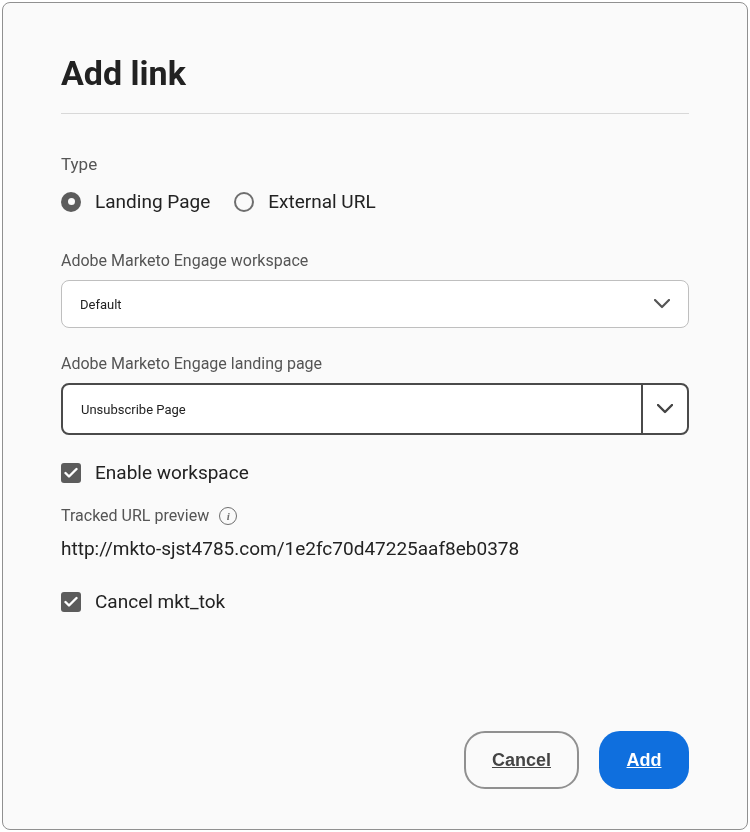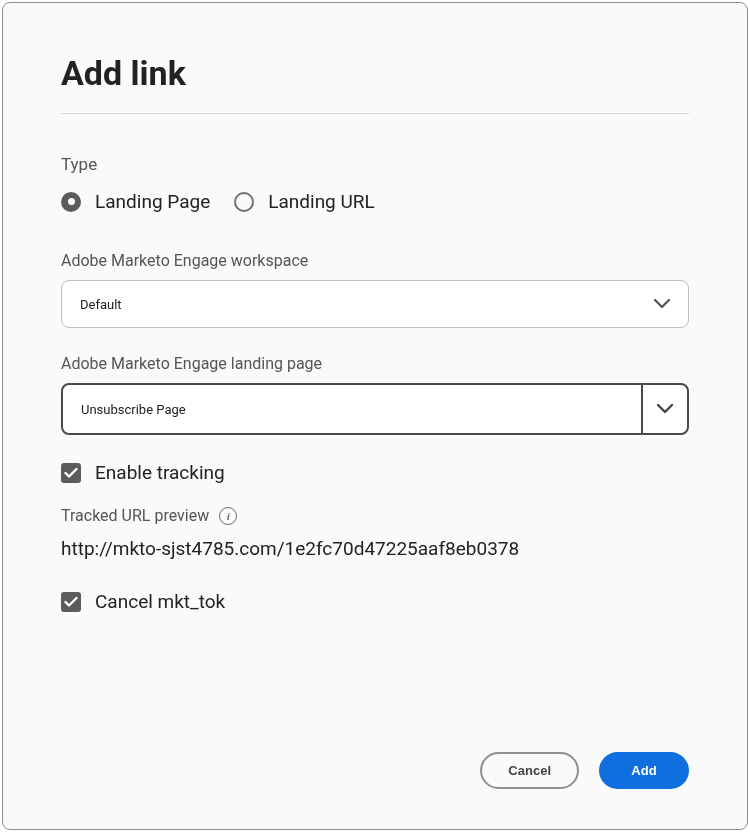--- a/index.html
+++ b/index.html
@@ -171,30 +171,31 @@
       word-break: break-all;
     }
     .button-row {
       position: absolute;
       bottom: 40px;
       right: 58px;
       display: flex;
       gap: 20px;
     }
     .btn {
-      height: 37px;
+      height: 58px;
       border-radius: 21px;
-      font-size: 13px;
+      font-size: 18px;
       font-weight: 600;
       padding: 0 26px;
       cursor: pointer;
       border: none;
       display: flex;
       align-items: center;
       justify-content: center;
+      text-decoration: underline;
     }
     .btn-cancel {
       background: #fafafa;
       color: #444;
       border: 2px solid #909090;
     }
     .btn-primary {
       background: #0f6fde;
       color: #fff;
       min-width: 90px;
@@ -208,21 +209,21 @@
   <div class="divider"></div>
 
   <div class="label">Type</div>
   <div class="radio-group">
     <div class="radio-item">
       <span class="radio-outer selected"></span>
       <span class="radio-label">Landing Page</span>
     </div>
     <div class="radio-item">
       <span class="radio-outer"></span>
-      <span class="radio-label">Landing URL</span>
+      <span class="radio-label">External URL</span>
     </div>
   </div>
 
   <div class="field-group">
     <div class="field-label">Adobe Marketo Engage workspace</div>
     <div class="select-wrap">
       <div class="select-box">
         <span>Default</span>
         <span class="chevron">
           <svg width="16" height="10" viewBox="0 0 16 10">
@@ -248,21 +249,21 @@
       </div>
     </div>
   </div>
 
   <div class="checkbox-row">
     <span class="checkbox">
       <svg width="14" height="12" viewBox="0 0 14 12">
           <path d="M1.5 6 L5 9.5 L12.5 2" stroke="#fff" stroke-width="2.4" fill="none" stroke-linecap="round" stroke-linejoin="round"></path>
         </svg>
     </span>
-    <span class="checkbox-label">Enable tracking</span>
+    <span class="checkbox-label">Enable workspace</span>
   </div>
 
   <div class="preview-label-row">
     <span class="preview-label">Tracked URL preview</span>
     <span class="info-icon">i</span>
   </div>
   <div class="url-preview">http://mkto-sjst4785.com/1e2fc70d47225aaf8eb0378</div>
 
   <div class="checkbox-row">
     <span class="checkbox">

